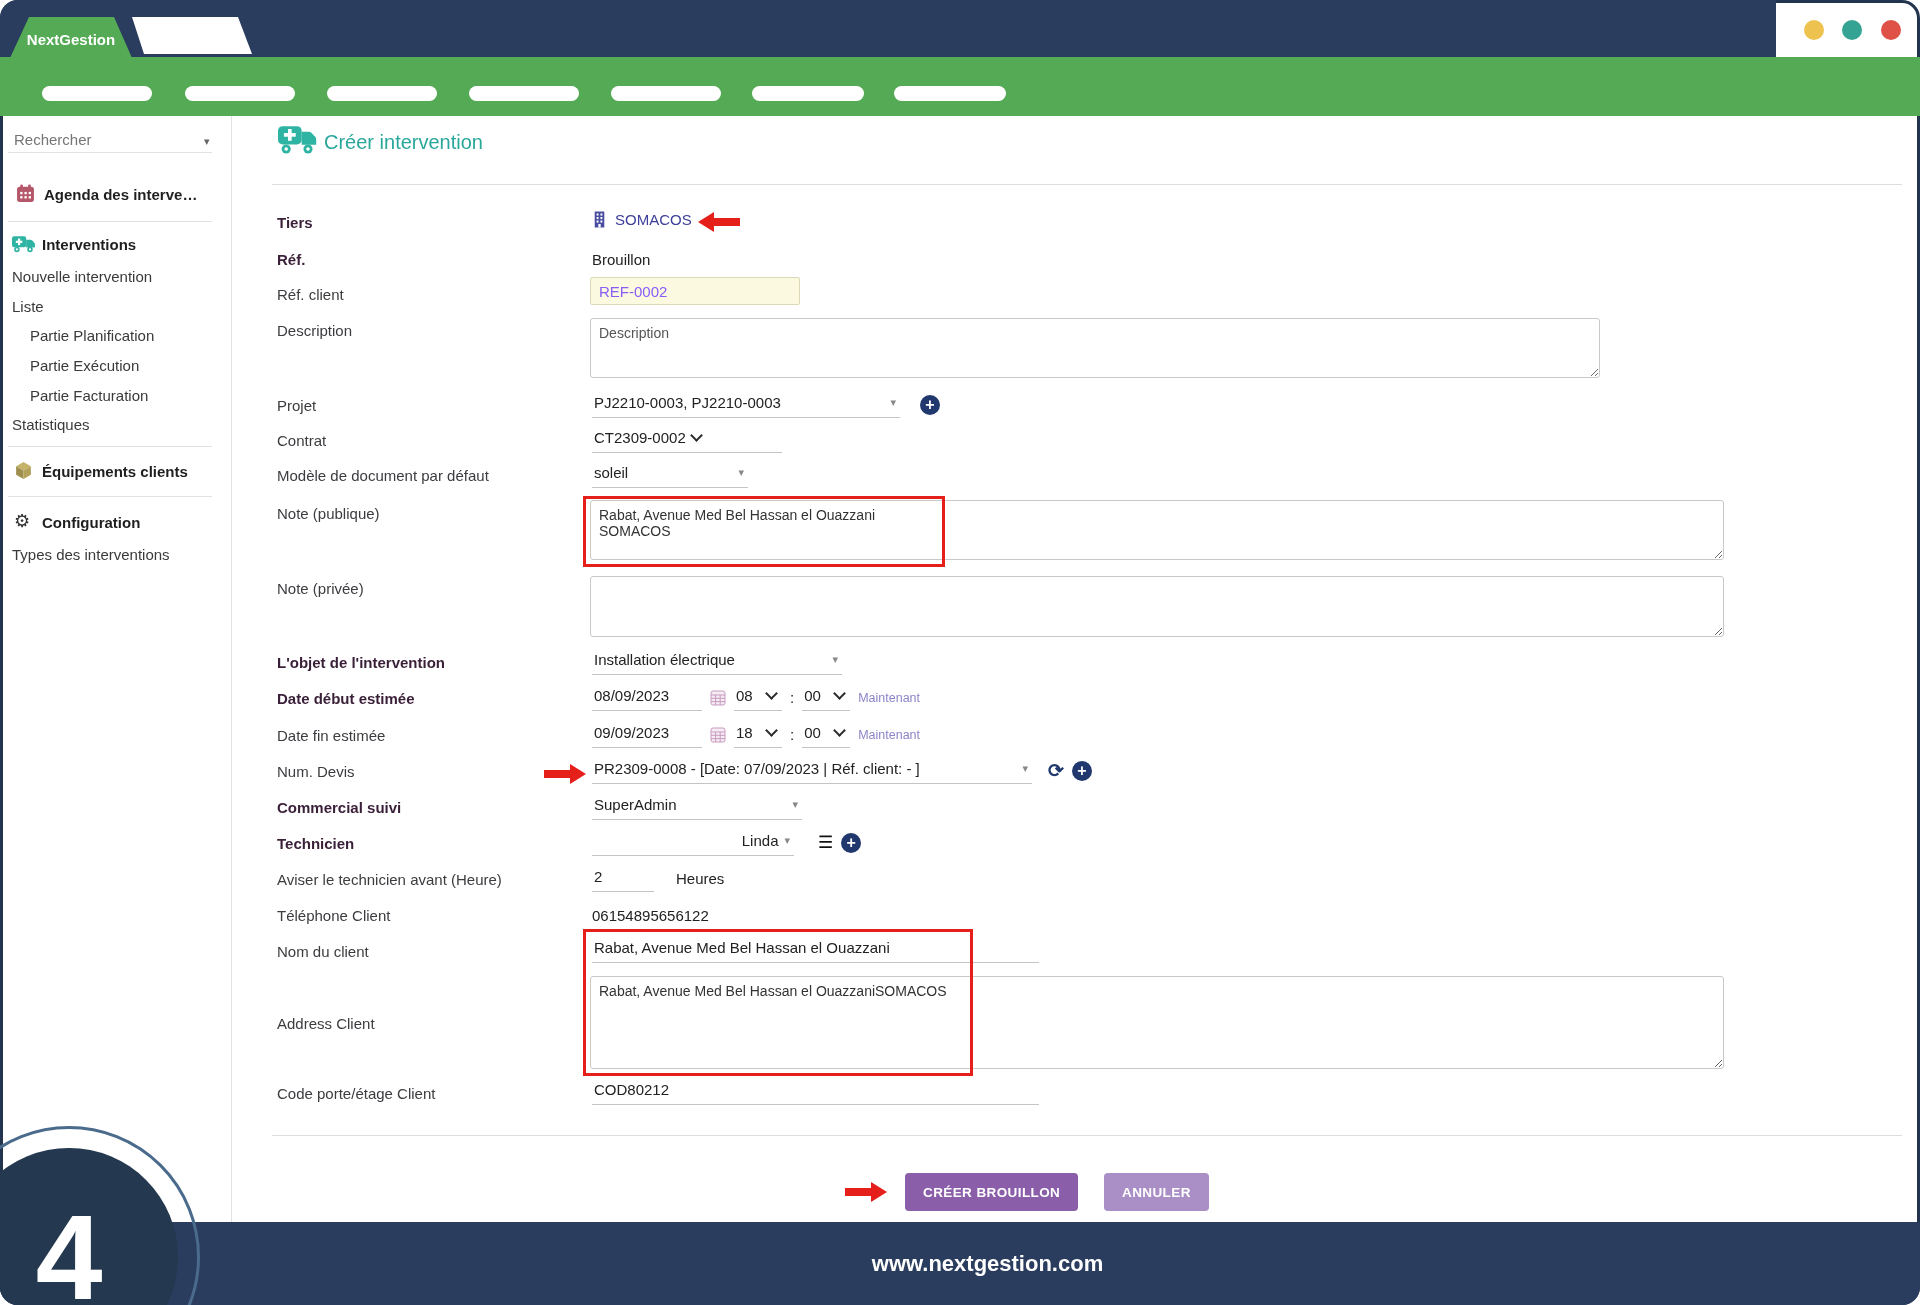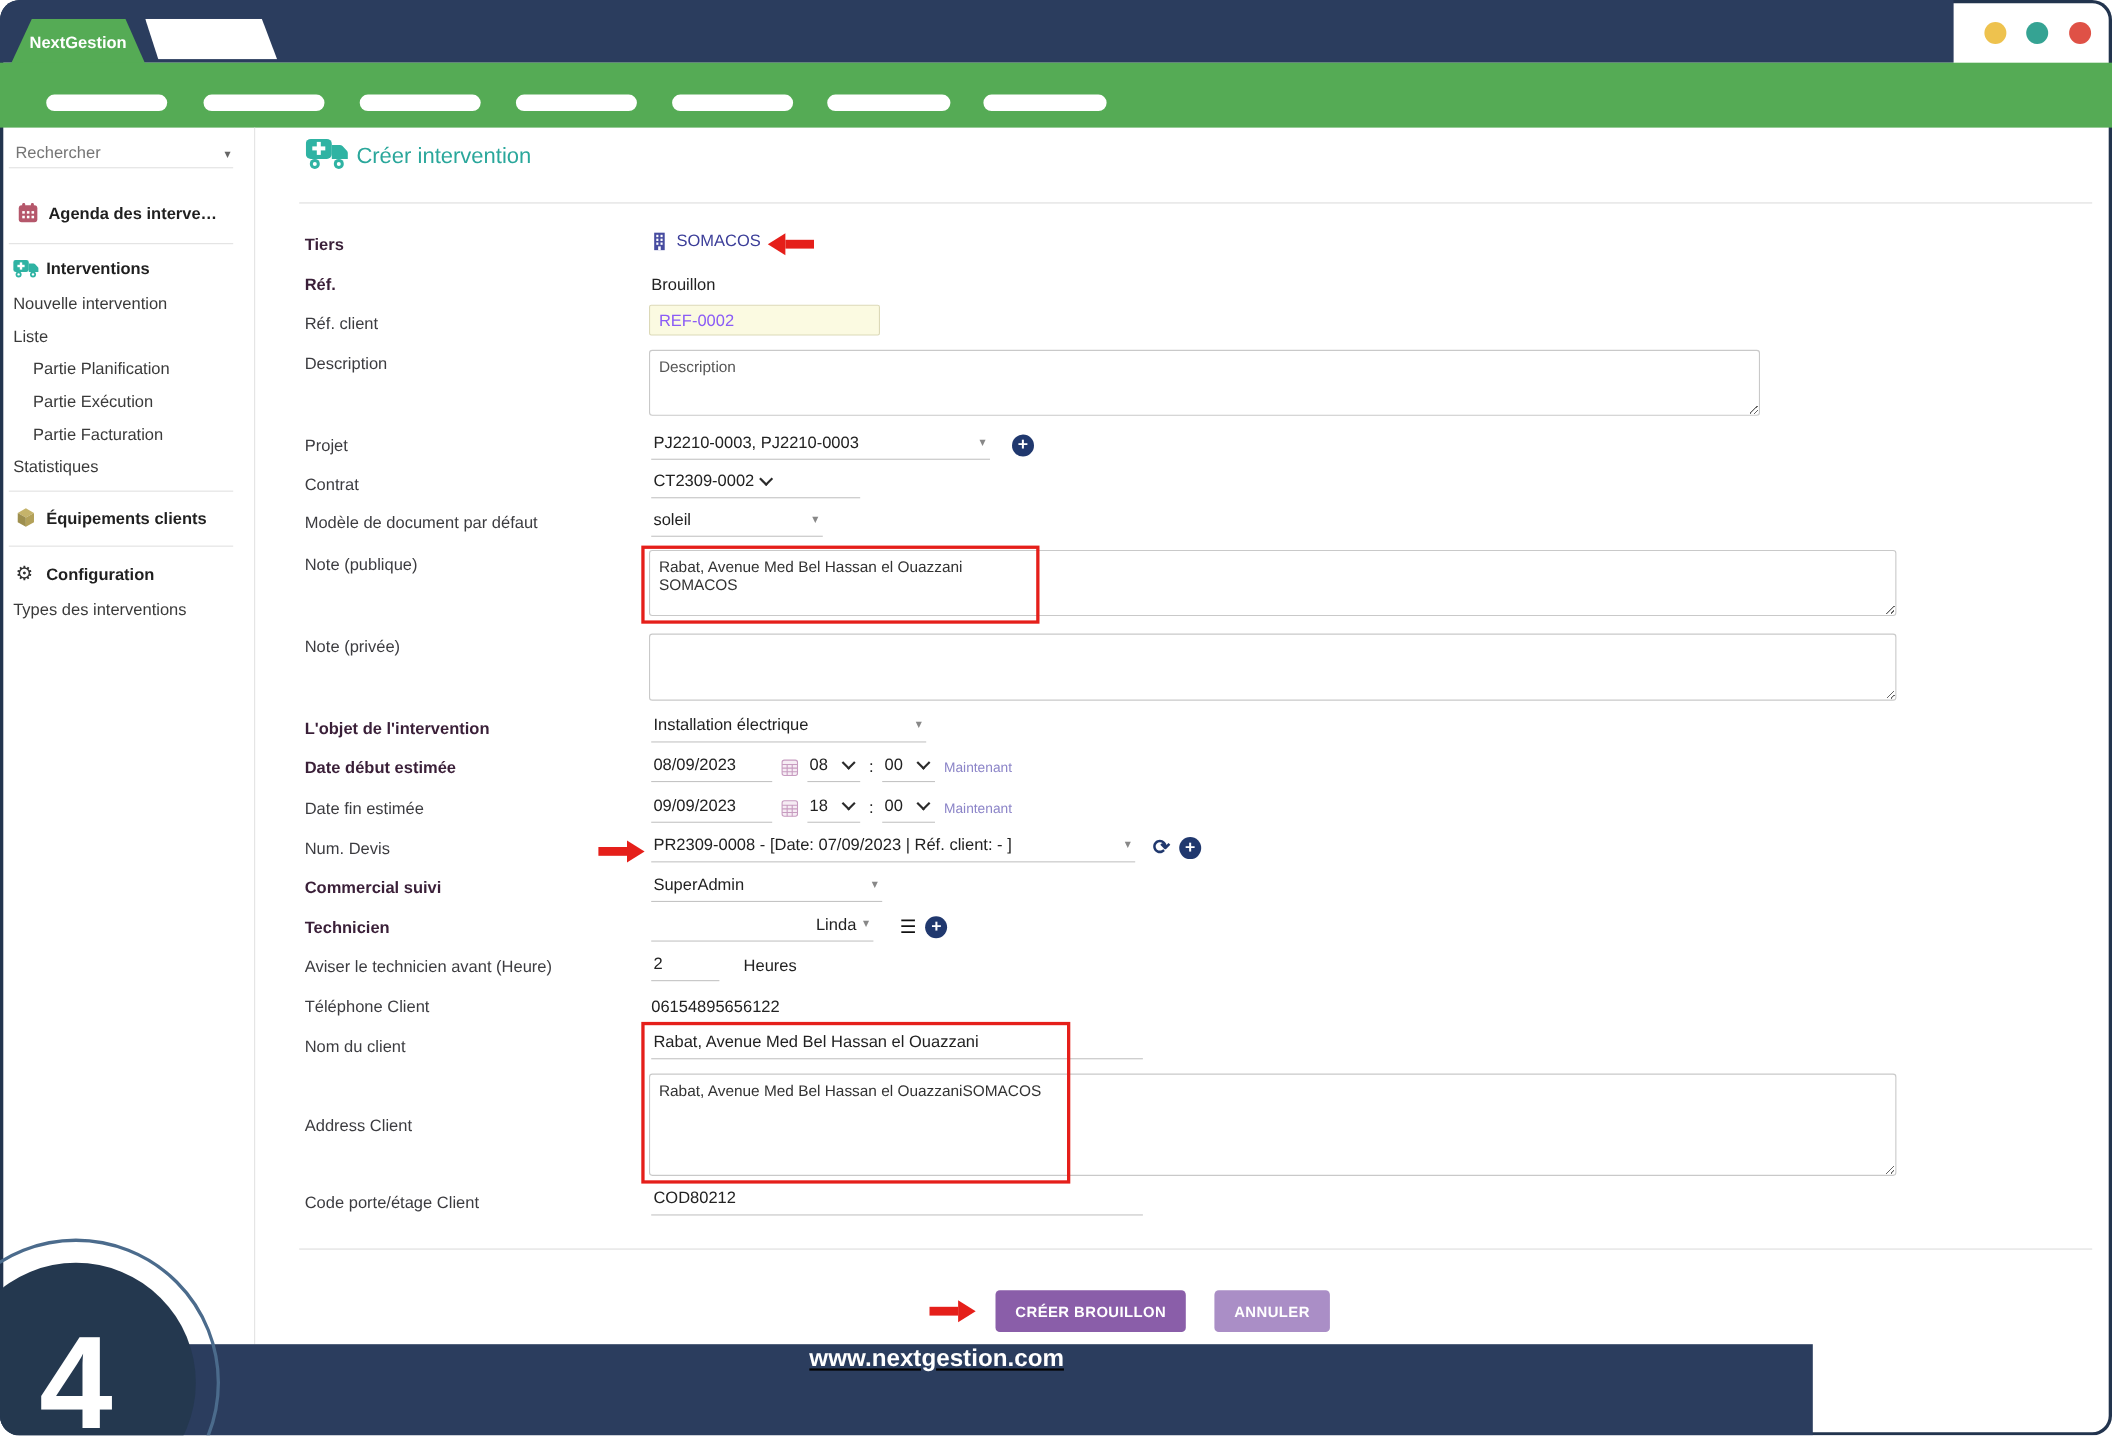--- a/index.html
+++ b/index.html
@@ -45,22 +45,22 @@
   input.uline{border:none;border-bottom:1px solid #c4c4c4;font-family:"Liberation Sans",sans-serif;font-size:15px;
               color:#222;outline:none;background:transparent;padding:3px 2px 6px 2px;}
   .yellow-input{position:absolute;left:590px;top:277px;width:192px;height:26px;background:#fbfae1;
                 border:1px solid #dcd9b8;border-radius:2px;font-family:"Liberation Sans",sans-serif;
                 font-size:15px;color:#8b5cf6;padding:0 8px;outline:none;}
   
   .btn{position:absolute;top:1173px;height:38px;border:none;border-radius:4px;color:#fff;font-weight:bold;
        font-size:13.5px;letter-spacing:.4px;padding:0 18px;cursor:pointer;font-family:"Liberation Sans",sans-serif;}
   .btn.create{left:905px;background:#8a5ea9;}
   .btn.cancel{left:1104px;background:#aa8ec6;}
-  .footer{position:absolute;left:0;top:1222px;width:1648px;height:83px;background:#2b3d5e;display:flex;
-          align-items:flex-start;justify-content:center;z-index:1;text-decoration:underline;}
+  .footer{position:absolute;left:0;top:1222px;width:1920px;height:83px;background:#2b3d5e;display:flex;
+          align-items:center;justify-content:center;z-index:1;}
   .footer-url{color:#fff;font-size:22px;font-weight:bold;padding-left:55px;}
   .step-outer{position:absolute;left:-62px;top:1126px;width:256px;height:256px;border-radius:50%;
               border:3px solid #4b6b8c;display:flex;align-items:center;justify-content:center;z-index:2;}
   .step-inner{width:218px;height:218px;border-radius:50%;background:#24384f;color:#fff;display:flex;
               align-items:center;justify-content:center;font-size:120px;font-weight:bold;}
   
   .r-rect{position:absolute;border:3px solid #e51f1a;pointer-events:none;}
   .r-arrow{position:absolute;display:flex;align-items:center;pointer-events:none;}
   .r-arrow .shaft{width:26px;height:8px;background:#e51f1a;}
   .r-arrow .headL{width:0;height:0;border-top:10px solid transparent;border-bottom:10px solid transparent;

